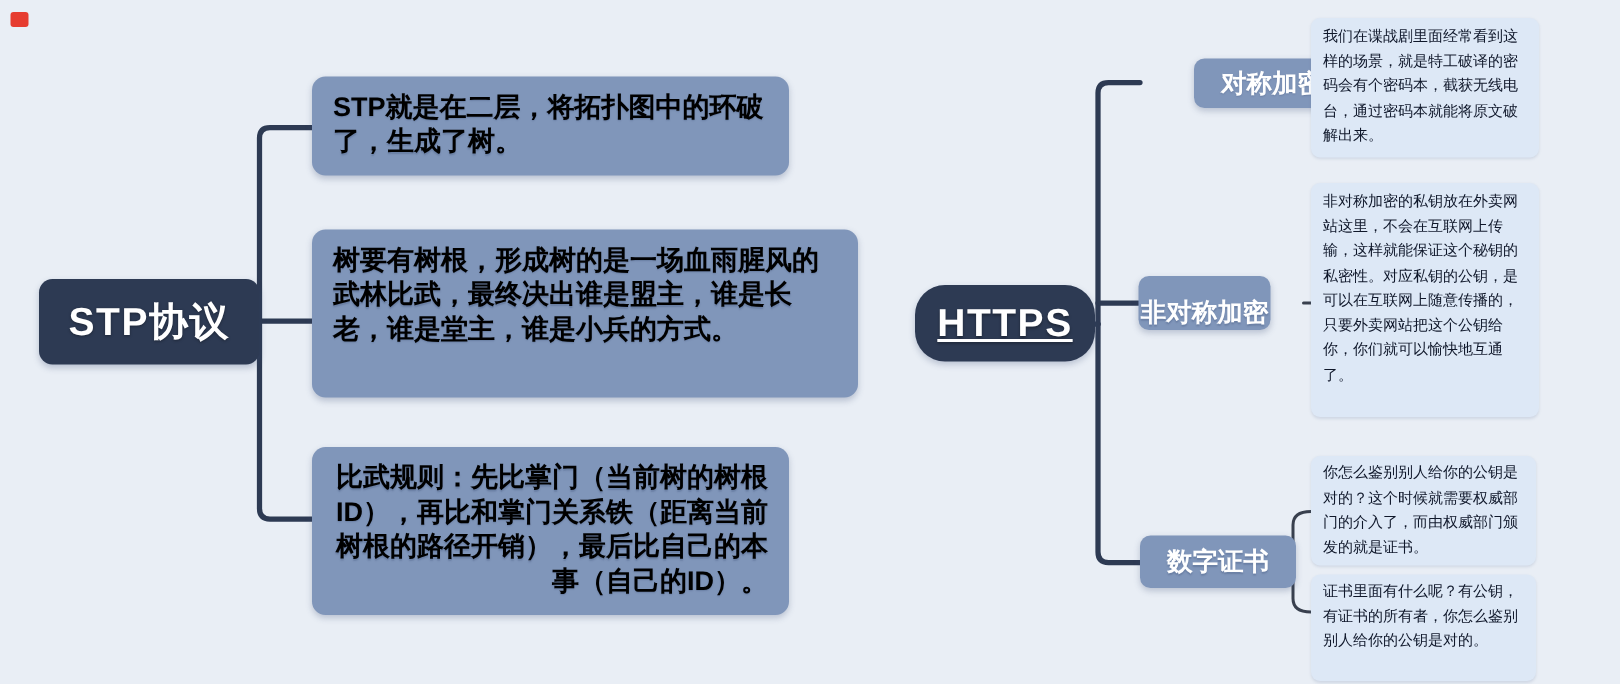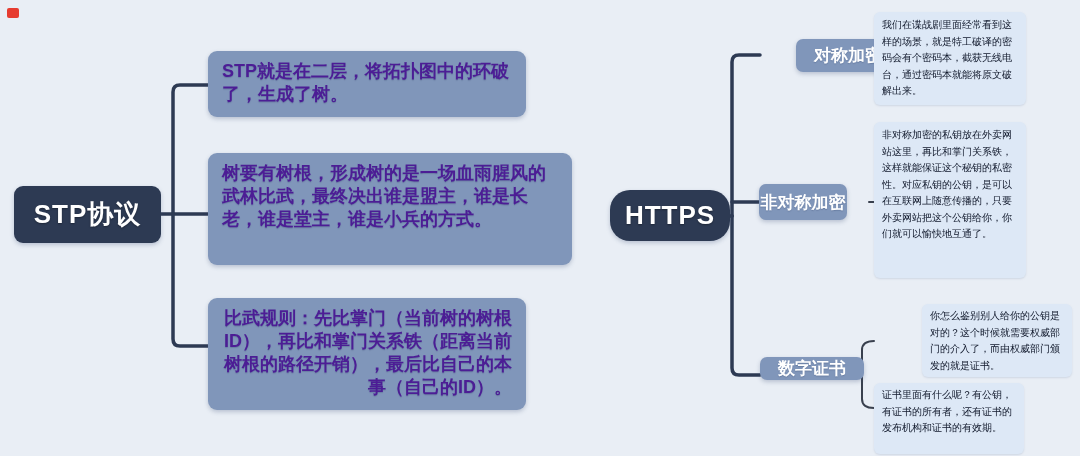--- a/index.html
+++ b/index.html
@@ -11,43 +11,43 @@
   .connectors{position:absolute;left:0;top:0;width:1080px;height:456px;}
   .node{
     position:absolute;box-sizing:border-box;color:#fff;font-weight:700;
     border-radius:9px;box-shadow:0 2px 4px rgba(60,80,120,0.28);
   }
   .root{
     background:#2d3a53;display:flex;align-items:center;justify-content:center;
     font-size:26px;letter-spacing:1px;text-shadow:0 1px 2px rgba(0,0,0,0.35);
   }
   .branch{
-    background:#8096ba;color:#4c1d95;font-size:18px;line-height:23px;
+    background:#8096ba;color:#000000;font-size:18px;line-height:23px;
     padding:9px 14px;text-align:left;text-shadow:0 1px 1px rgba(40,60,100,0.25);
   }
   .midnode{
     background:#8096ba;display:flex;align-items:center;justify-content:center;
     font-size:17px;border-radius:7px;text-shadow:0 1px 1px rgba(40,60,100,0.25);
   }
   .note{
     position:absolute;box-sizing:border-box;background:#dde8f6;color:#0f172a;
     font-size:10px;line-height:16.5px;border-radius:6px;padding:5px 8px;
     box-shadow:0 1px 2px rgba(90,110,150,0.18);
   }
-  #stp-root{left:14px;top:186px;width:147px;height:57px;}
+  #stp-root{left:26px;top:186px;width:147px;height:57px;}
   #stp-branch-0{left:208px;top:51px;width:318px;height:66px;}
   #stp-branch-1{left:208px;top:153px;width:364px;height:112px;}
   #stp-branch-2{left:208px;top:298px;width:318px;height:112px;text-align:right;}
-  #https-root{left:610px;top:190px;width:120px;height:51px;border-radius:20px;}
+  #https-root{left:610px;top:190px;width:120px;height:51px;border-radius:20px;text-decoration:underline;}
   #node-sym{left:796px;top:39px;width:104px;height:33px;}
-  #node-asym{left:759px;top:184px;width:88px;height:36px;}
-  #node-cert{left:760px;top:357px;width:104px;height:23px;}
+  #node-asym{left:759px;top:184px;width:88px;height:36px;align-items:flex-end;}
+  #node-cert{left:760px;top:357px;width:104px;height:35px;}
   #note-sym{left:874px;top:12px;width:152px;height:93px;}
   #note-asym{left:874px;top:122px;width:152px;height:156px;}
-  #note-cert-1{left:874px;top:304px;width:150px;height:73px;padding-top:4px;margin-left:48px;}
+  #note-cert-1{left:874px;top:304px;width:150px;height:73px;padding-top:4px;}
   #note-cert-2{left:874px;top:383px;width:150px;height:71px;padding-top:4px;}
   .red-dot{
     position:absolute;left:7px;top:8px;width:12px;height:10px;
     background:#e63c30;border-radius:2px;
   }
 </style>
 </head>
 <body>
 
 <div class="canvas">
@@ -88,17 +88,17 @@
     <span>对称加密</span>
   </div>
   <div class="node midnode" id="node-asym">
     <span>非对称加密</span>
   </div>
   <div class="node midnode" id="node-cert">
     <span>数字证书</span>
   </div>
 
   <div class="note" id="note-sym">我们在谍战剧里面经常看到这样的场景，就是特工破译的密码会有个密码本，截获无线电台，通过密码本就能将原文破解出来。</div>
-  <div class="note" id="note-asym">非对称加密的私钥放在外卖网站这里，再比和掌门关系铁，这样就能保证这个秘钥的私密性。对应私钥的公钥，是可以在互联网上随意传播的，只要外卖网站把这个公钥给你，你们就可以愉快地互通了。</div>
+  <div class="note" id="note-asym">非对称加密的私钥放在外卖网站这里，不会在互联网上传输，这样就能保证这个秘钥的私密性。对应私钥的公钥，是可以在互联网上随意传播的，只要外卖网站把这个公钥给你，你们就可以愉快地互通了。</div>
   <div class="note" id="note-cert-1">你怎么鉴别别人给你的公钥是对的？这个时候就需要权威部门的介入了，而由权威部门颁发的就是证书。</div>
-  <div class="note" id="note-cert-2">证书里面有什么呢？有公钥，有证书的所有者，还有证书的发布机构和证书的有效期。</div>
+  <div class="note" id="note-cert-2">证书里面有什么呢？有公钥，有证书的所有者，你怎么鉴别别人给你的公钥是对的。</div>
 
 </div>
 
 </body></html>

